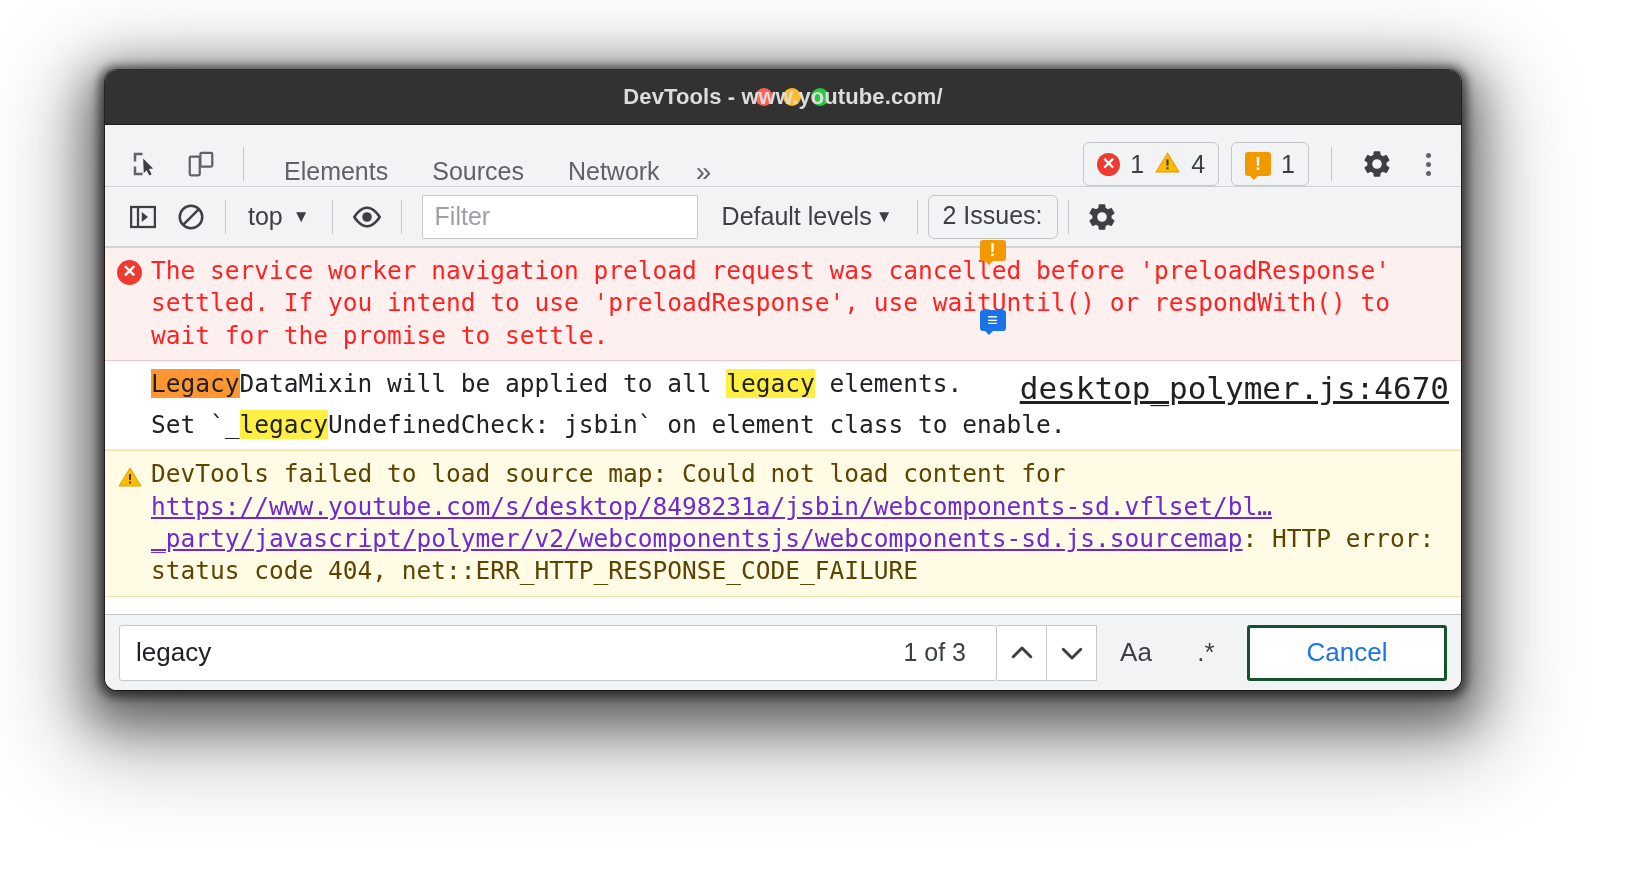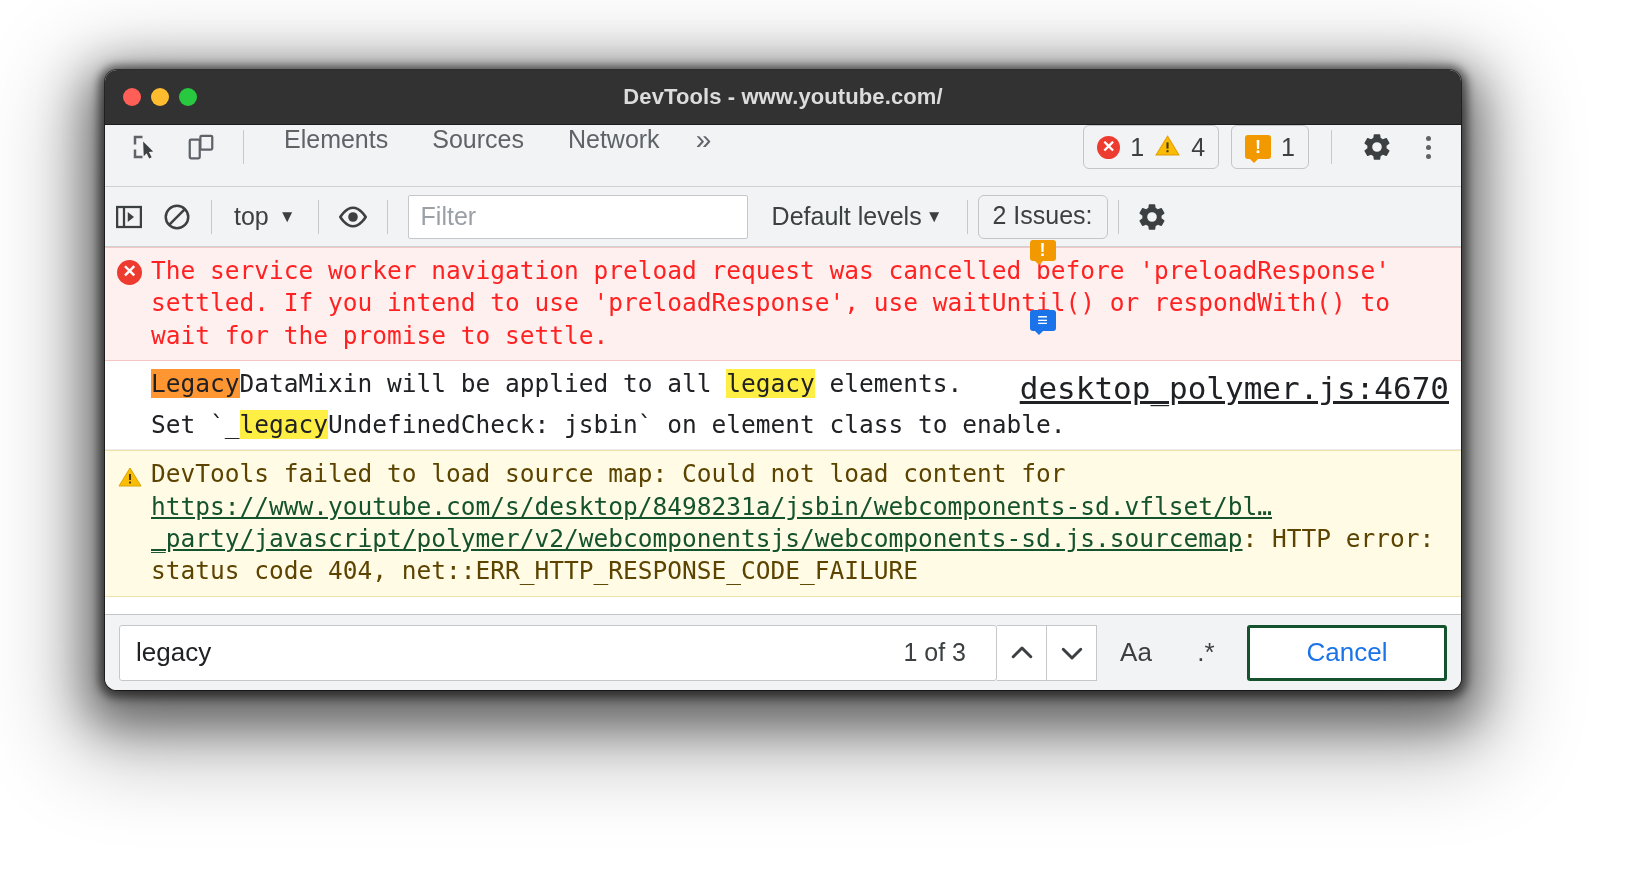--- a/index.html
+++ b/index.html
@@ -30,37 +30,38 @@
     overflow: hidden;
     display: flex; flex-direction: column;
   }
   
   .titlebar {
     height: 55px; flex: 0 0 55px;
     background: #323232;
     display: flex; align-items: center;
     position: relative;
     border-bottom: 1px solid #1d1d1d;
+    justify-content: center;
   }
   .traffic { display: flex; gap: 10px; padding-left: 18px; align-items: center; }
   .dot { width: 18px; height: 18px; border-radius: 50%; display: block; }
   .dot.red    { background: #ff5f57; }
   .dot.yellow { background: #febc2e; }
   .dot.green  { background: #28c840; }
   .win-title {
     position: absolute; left: 0; right: 0; text-align: center;
     color: #dcdcdc; font-size: 22px; font-weight: bold;
     letter-spacing: .1px;
     pointer-events: none;
   }
   
   .tabbar {
     height: 62px; flex: 0 0 62px;
     background: #f1f3f4;
-    display: flex; align-items: flex-start;
+    display: flex; align-items: flex-end;
     border-bottom: 1px solid #cfd2d4;
     position: relative;
   }
   .tb-icons { display: flex; align-items: center; padding-left: 16px; gap: 8px; }
   .ico-btn {
     width: 48px; height: 44px;
     display: flex; align-items: center; justify-content: center;
     border-radius: 4px; cursor: pointer;
   }
   .vsep { width: 1px; height: 34px; background: #c6c9cb; align-self: center; margin: 0 10px; }
@@ -96,29 +97,29 @@
   }
   .gear-wrap { display: flex; align-items: center; justify-content: center; width: 46px; height: 44px; cursor: pointer; }
   .kebab { display: flex; flex-direction: column; gap: 4px; padding: 0 14px; cursor: pointer; }
   .kebab i { width: 5px; height: 5px; border-radius: 50%; background: #5f6368; display: block; }
   
   .consolebar {
     height: 60px; flex: 0 0 60px;
     background: #f1f3f4;
     display: flex; align-items: center;
     border-bottom: 1px solid #cfd2d4;
-    padding: 0 0; gap: 0;
+    padding: 0 14px; gap: 0;
   }
   .ctx-sel {
     display: flex; align-items: center; gap: 10px;
     font-size: 25px; color: #3c4043; padding: 0 12px; cursor: pointer;
   }
   .caret { font-size: 17px; color: #3c4043; line-height: 1; }
   .filter-input {
-    flex: 0 0 auto; width: 340px; height: 44px;
+    flex: 0 0 auto; width: 276px; height: 44px;
     background: #ffffff; border: 1px solid #c5c8ca; border-radius: 2px;
     display: flex; align-items: center; padding: 0 12px;
     font-size: 25px; color: #9aa0a6; margin: 0 10px; cursor: text;
   }
   .levels {
     display: flex; align-items: center; gap: 4px;
     font-size: 25px; color: #3c4043; padding: 0 14px; cursor: pointer; white-space: nowrap;
   }
   .issues {
     display: flex; align-items: center; gap: 10px;
@@ -168,21 +169,21 @@
   }
   .row-top { display: flex; align-items: flex-start; }
   .row-main { flex: 1 1 auto; min-width: 0; }
   .src-link {
     flex: 0 0 auto; margin-left: 22px; color: #202124;
     text-decoration: underline; white-space: nowrap; cursor: pointer;
     font-size: 31px;
   }
   .hl-yellow { background: #ffee44; color: #202124; }
   .hl-orange { background: #ff9632; color: #202124; }
-  .wlink { text-decoration: underline; color: #14532d; cursor: pointer; }
+  .wlink { text-decoration: underline; color: #6d28d9; cursor: pointer; }
   
   .searchbar {
     height: 76px; flex: 0 0 76px;
     background: #f1f3f4; border-top: 1px solid #c3c6c8;
     display: flex; align-items: center; padding: 0 14px; gap: 0;
   }
   .search-field {
     flex: 1 1 auto; height: 56px; background: #fff;
     border: 1px solid #c5c8ca; border-radius: 3px;
     display: flex; align-items: center; padding: 0 16px; cursor: text;

